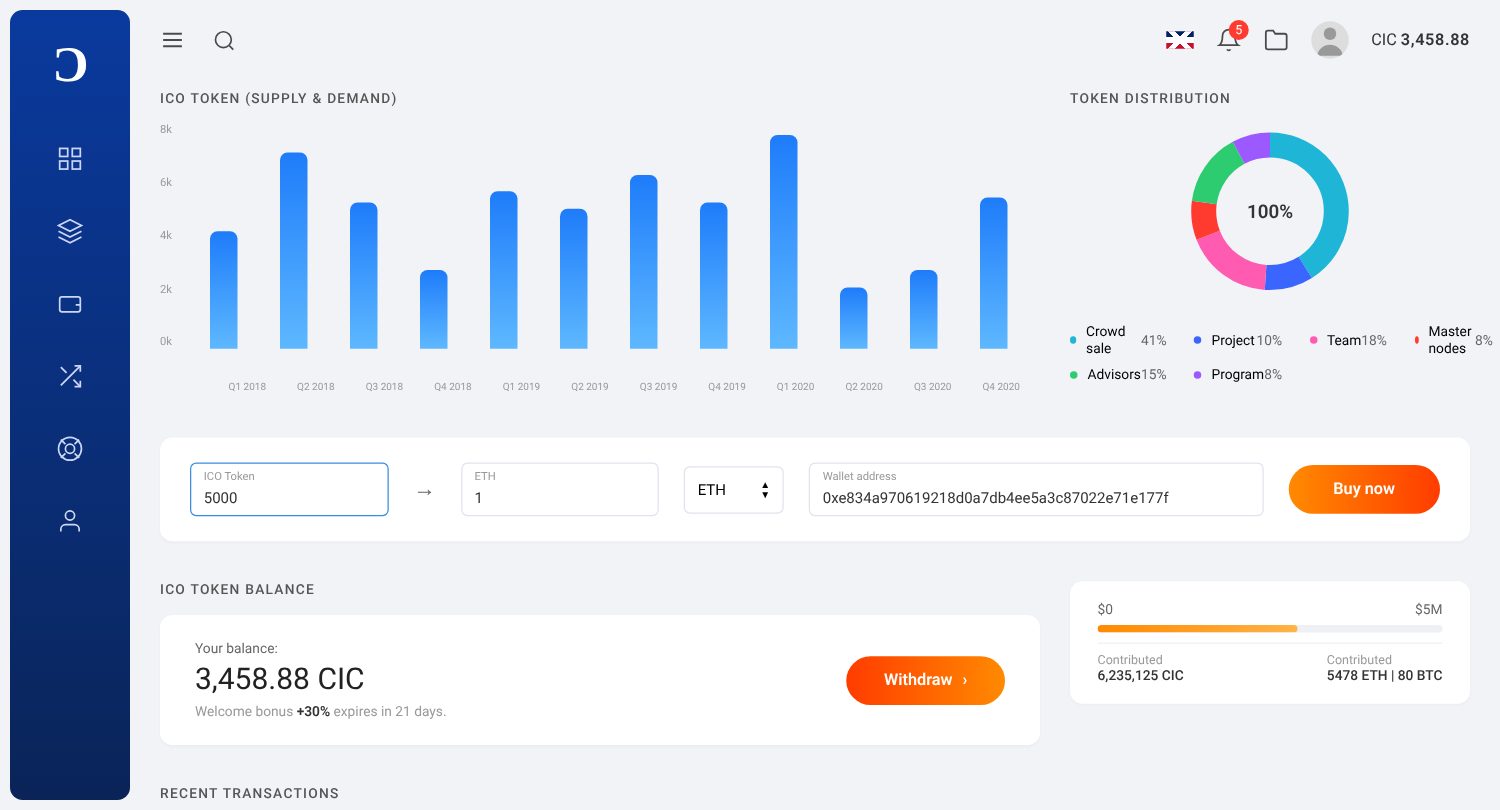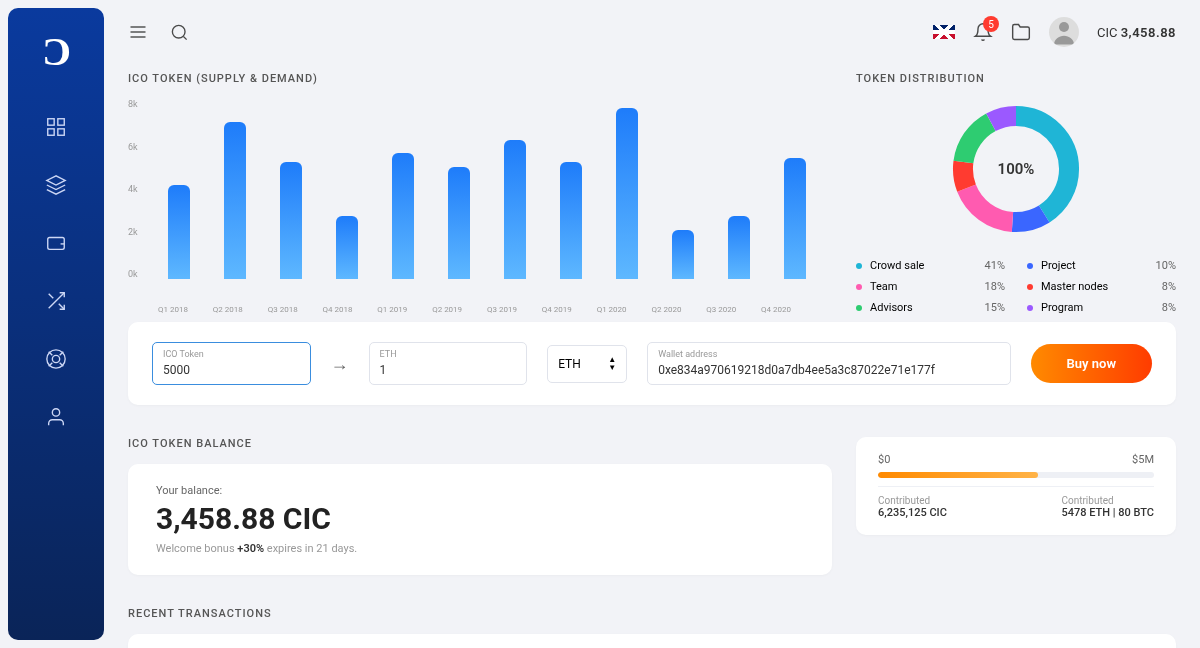--- a/index.html
+++ b/index.html
@@ -14,51 +14,51 @@
 .topbar-right{margin-left:auto;display:flex;align-items:center;gap:18px}
 .icon-btn{cursor:pointer;display:flex;align-items:center;justify-content:center;position:relative}
 .icon-btn svg{stroke:#4a4a4a;fill:none;stroke-width:1.7}
 .badge{position:absolute;top:-6px;right:-6px;background:#ff3b30;color:#fff;font-size:10px;width:16px;height:16px;border-radius:50%;display:flex;align-items:center;justify-content:center}
 .flag{width:22px;height:14px;background:linear-gradient(to bottom,#012169 33%,#fff 33%,#fff 66%,#c8102e 66%);position:relative;cursor:pointer}
 .flag::before{content:"";position:absolute;inset:0;background:linear-gradient(45deg,transparent 42%,#fff 42%,#fff 58%,transparent 58%),linear-gradient(-45deg,transparent 42%,#fff 42%,#fff 58%,transparent 58%),linear-gradient(45deg,transparent 46%,#c8102e 46%,#c8102e 54%,transparent 54%),linear-gradient(-45deg,transparent 46%,#c8102e 46%,#c8102e 54%,transparent 54%)}
 .avatar{width:30px;height:30px;border-radius:50%;background:#ddd;overflow:hidden;display:flex;align-items:center;justify-content:center}
 .balance-top{font-size:13px;color:#333}
 .balance-top .amt{font-weight:600;letter-spacing:.5px}
 .section-title{font-size:11px;letter-spacing:1px;color:#555;text-transform:uppercase;margin-bottom:14px;font-weight:500}
-.row1{display:flex;gap:40px;margin-bottom:8px}
+.row1{display:flex;gap:40px;margin-bottom:36px}
 .chart-area{flex:1}
 .chart{height:200px;position:relative;padding-left:30px}
 .y-axis{position:absolute;left:0;top:0;bottom:20px;display:flex;flex-direction:column;justify-content:space-between;font-size:9px;color:#999}
 .bars{display:flex;align-items:flex-end;justify-content:space-between;height:180px;gap:2%}
 .bar{flex:1;background:linear-gradient(180deg,#1e7cfa 0%,#5eb8ff 100%);border-radius:6px 6px 0 0;max-width:22px;margin:0 auto}
 .x-axis{display:flex;justify-content:space-between;padding-left:30px;margin-top:6px;font-size:8px;color:#999}
-.x-axis span{flex:1;text-align:left}
+.x-axis span{flex:1;text-align:right}
 .donut-area{width:320px}
 .donut-wrap{display:flex;justify-content:center;margin-bottom:20px}
 .donut{width:140px;height:140px;position:relative}
 .donut svg{transform:rotate(-90deg)}
 .donut-center{position:absolute;top:50%;left:50%;transform:translate(-50%,-50%);font-size:15px;font-weight:600;color:#333}
-.legend{display:grid;grid-template-columns:1fr 1fr;gap:8px 22px;font-size:11px}
+.legend{display:grid;grid-template-columns:1fr 1fr 1fr 1fr;gap:8px 22px;font-size:11px}
 .legend-item{display:flex;align-items:center}
 .dot{width:6px;height:6px;border-radius:50%;margin-right:8px}
 .legend-item .pct{margin-left:auto;color:#666}
 .buy-card{background:#fff;border-radius:10px;padding:20px 24px;display:flex;align-items:center;gap:20px;margin-bottom:32px;box-shadow:0 1px 3px rgba(0,0,0,.03)}
 .field{flex:1;border:1px solid #e0e3eb;border-radius:5px;padding:6px 10px;min-width:120px}
 .field.active{border-color:#3a8dde}
 .field-label{font-size:9px;color:#999;display:block}
 .field-value{font-size:12px;color:#333;border:none;outline:none;width:100%;background:transparent}
 .arrow-sep{color:#666;font-size:18px}
 .select-field{flex:0 0 80px;border:1px solid #e0e3eb;border-radius:5px;padding:10px;font-size:12px;display:flex;align-items:center;justify-content:space-between;cursor:pointer}
 .wallet-field{flex:2.5}
 .buy-btn{background:linear-gradient(90deg,#ff8a00,#ff3c00);color:#fff;border:none;border-radius:24px;padding:12px 36px;font-size:13px;font-weight:600;cursor:pointer}
 .row2{display:flex;gap:24px;margin-bottom:32px}
 .balance-card{flex:1;background:#fff;border-radius:10px;padding:20px 28px;display:flex;align-items:center;box-shadow:0 1px 3px rgba(0,0,0,.03)}
 .balance-left{flex:1}
 .bal-label{font-size:11px;color:#666;margin-bottom:4px}
-.bal-amount{font-size:30px;font-weight:700;color:#222;margin-bottom:6px}
+.bal-amount{font-size:24px;font-weight:400;color:#222;margin-bottom:6px}
 .bal-note{font-size:11px;color:#999}
 .bal-note b{color:#333;font-weight:600}
 .withdraw-btn{background:linear-gradient(90deg,#ff3c00,#ff8a00);color:#fff;border:none;border-radius:24px;padding:12px 30px;font-size:13px;font-weight:600;cursor:pointer;display:flex;align-items:center;gap:8px}
 .progress-card{width:320px;background:#fff;border-radius:10px;padding:16px 22px;box-shadow:0 1px 3px rgba(0,0,0,.03)}
 .prog-row{display:flex;justify-content:space-between;font-size:11px;color:#666;margin-bottom:6px}
 .prog-bar{height:6px;background:#eef0f5;border-radius:3px;overflow:hidden;margin-bottom:8px}
 .prog-fill{height:100%;background:linear-gradient(90deg,#ff8a00,#ffb347);border-radius:3px}
 .prog-bottom{display:flex;justify-content:space-between;font-size:10px;border-top:1px solid #eef0f5;padding-top:8px;margin-top:4px}
 .prog-bottom .l{color:#999}
 .prog-bottom .v{color:#333;font-weight:500;font-size:11px}
@@ -301,20 +301,24 @@
     <div style="flex:1">
       <div class="section-title">ICO TOKEN BALANCE</div>
       <div class="balance-card">
         <div class="balance-left">
           <div class="bal-label">Your balance:</div>
           <div class="bal-amount">3,458.88 CIC</div>
           <div class="bal-note">
             <span>Welcome bonus </span><b>+30%</b><span> expires in 21 days.</span>
           </div>
         </div>
+        <button class="withdraw-btn">
+          <span>Withdraw</span>
+          <span>›</span>
+        </button>
       </div>
     </div>
     <div style="width:320px">
       <div class="progress-card">
         <div class="prog-row">
           <span>$0</span>
           <span>$5M</span>
         </div>
         <div class="prog-bar">
           <div class="prog-fill" id="progfill" style="width: 58%;"></div>

